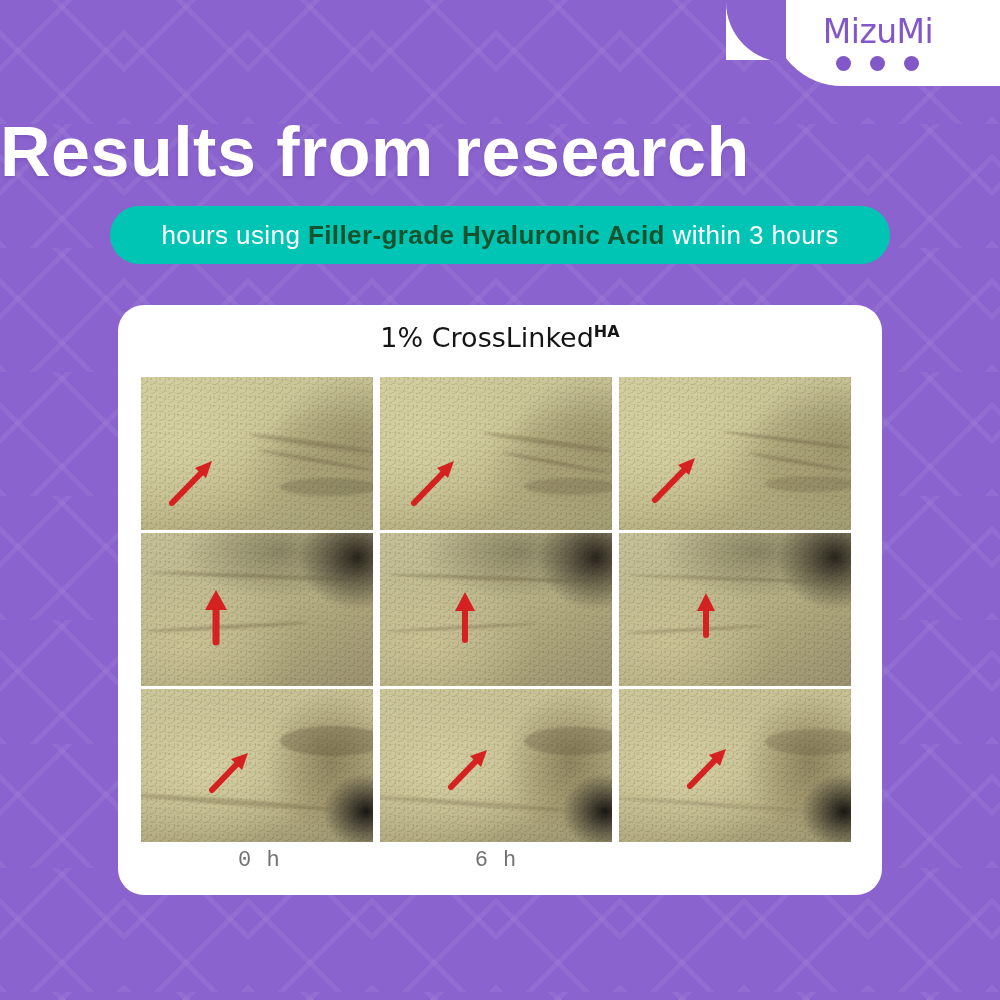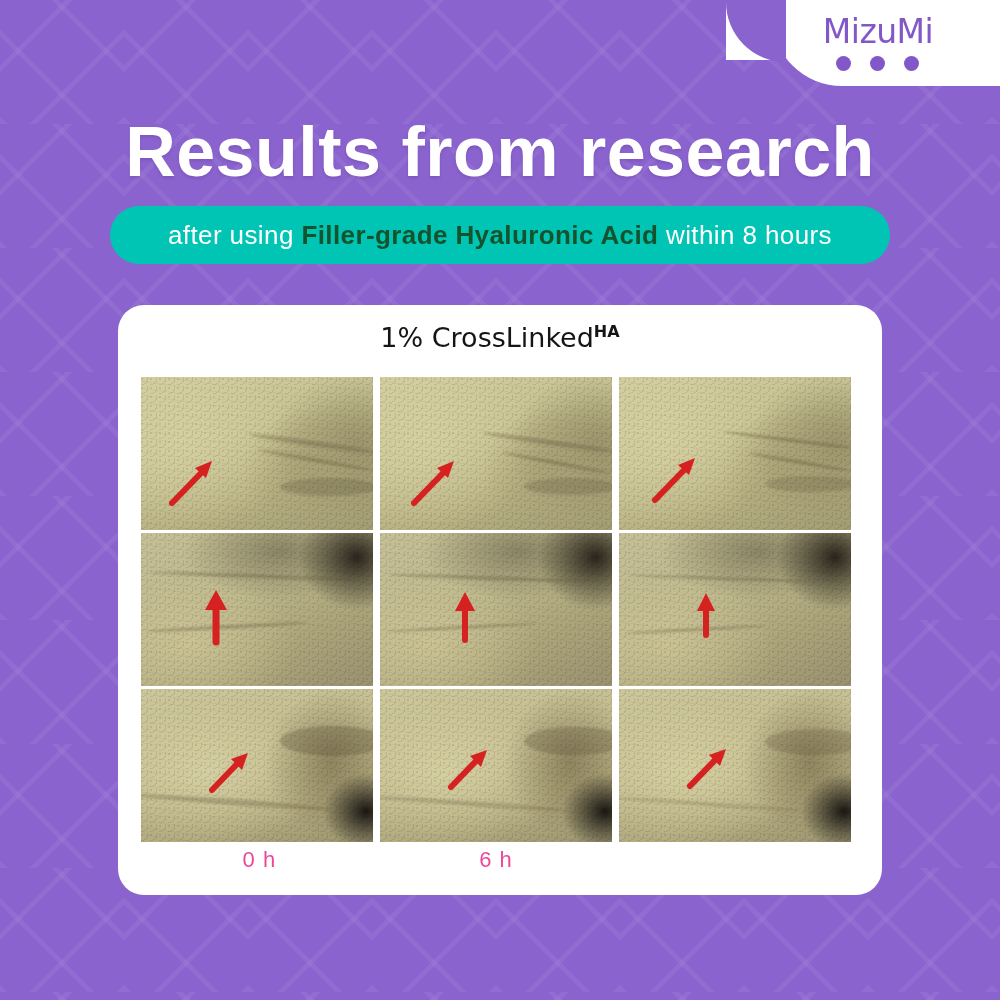--- a/index.html
+++ b/index.html
@@ -64,21 +64,20 @@
     display:flex; justify-content:center; gap:19px;
   }
   #logo-dots .dot{
     width:15px; height:15px; border-radius:50%;
     background:#8257c8;
   }
 
   
   #headline{
     position:absolute; top:114px; left:0; width:1000px;
-    text-align:center;
     color:#ffffff;
     font-size:70px;
     line-height:76px;
     font-weight:bold;
     font-family:"Liberation Sans Narrow","Liberation Sans",sans-serif;
     letter-spacing:0.5px;
     text-shadow:0 2px 3px rgba(60,25,110,0.18);
     z-index:4;
   }
 
@@ -195,22 +194,22 @@
   #timepoints{
     position:absolute;
     left:23px; bottom:22px;
     width:710px;
     display:grid;
     grid-template-columns:repeat(3,1fr);
   }
   #timepoints .tp{
     text-align:center;
     font-size:22px;
-    color:#ec4899;
-    font-family:Liberation Sans, sans-serif;
+    color:#737373;
+    font-family:Liberation Mono, monospace;
     letter-spacing:1px;
   }
 </style>
 </head>
 <body>
 
 <div id="bg-pattern"></div>
 
 <div id="logo-badge">
   <div class="plate"></div>
@@ -220,21 +219,21 @@
     <span class="dot"></span>
     <span class="dot"></span>
     <span class="dot"></span>
   </div>
 </div>
 
 <div id="headline">Results from research</div>
 
 <div id="subtitle-pill">
   <div class="line">
-    <span>after using </span><span class="hl">Filler-grade Hyaluronic Acid</span><span> within 8 hours</span>
+    <span>hours using </span><span class="hl">Filler-grade Hyaluronic Acid</span><span> within 3 hours</span>
   </div>
 </div>
 
 <div id="result-card">
 
   <div id="card-title">
     <span>1% CrossLinked</span><span class="sup">HA</span>
   </div>
 
   <div id="photo-grid">

